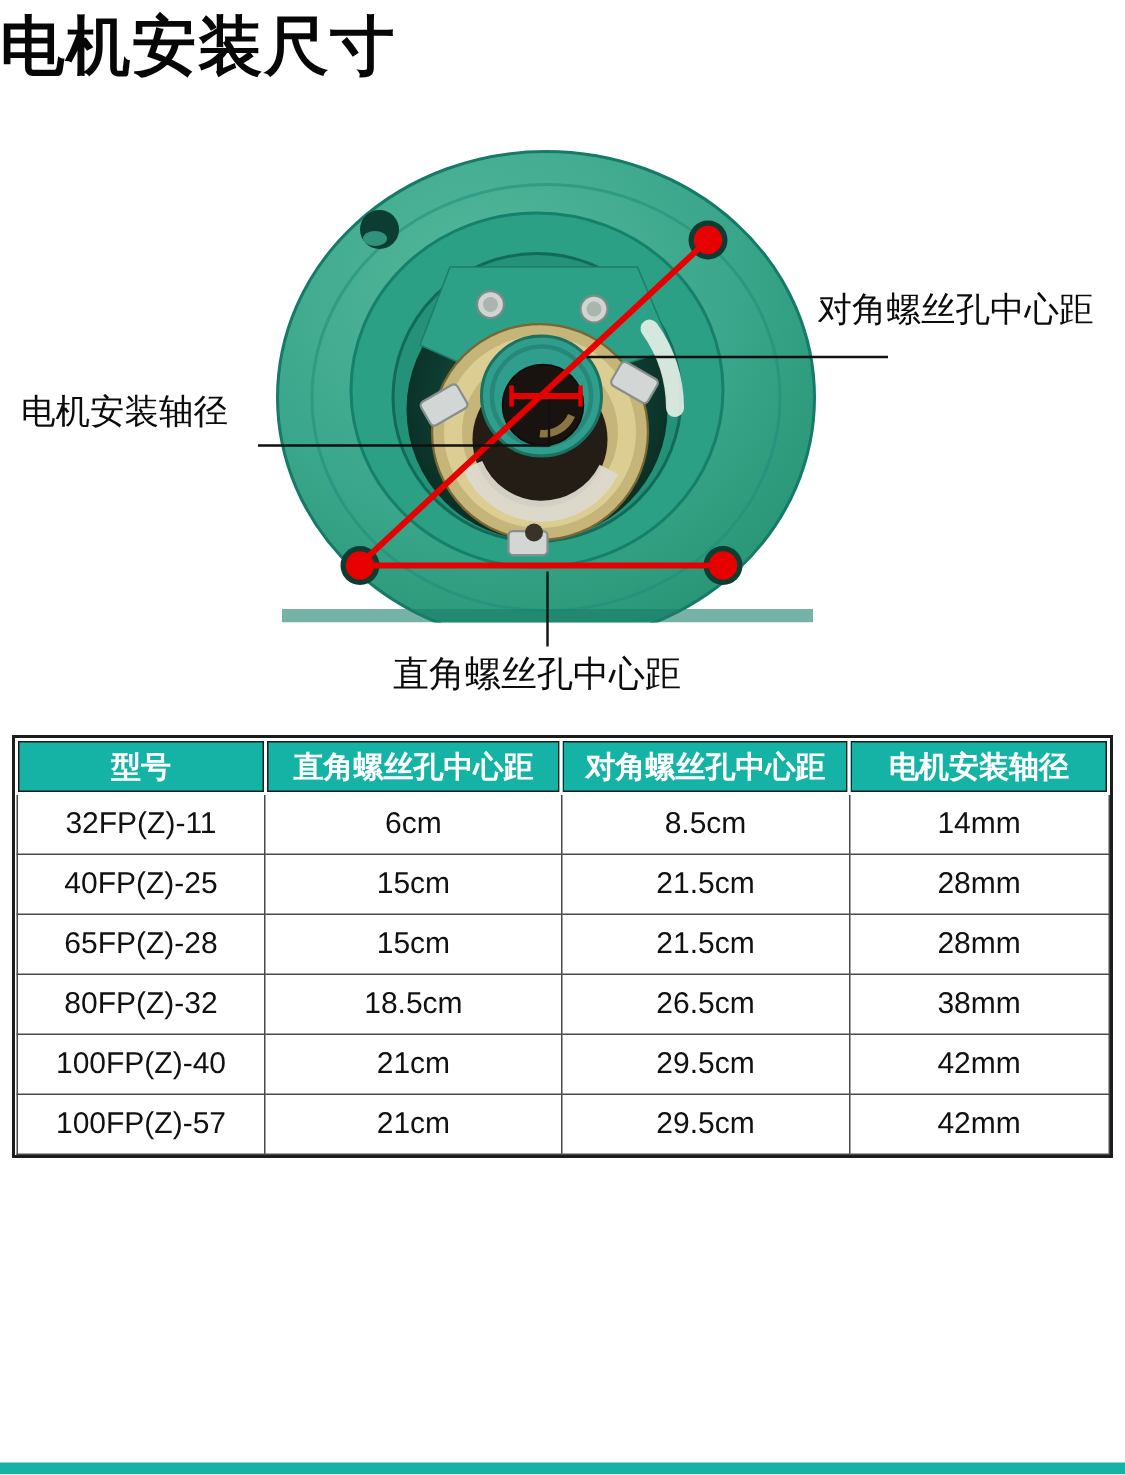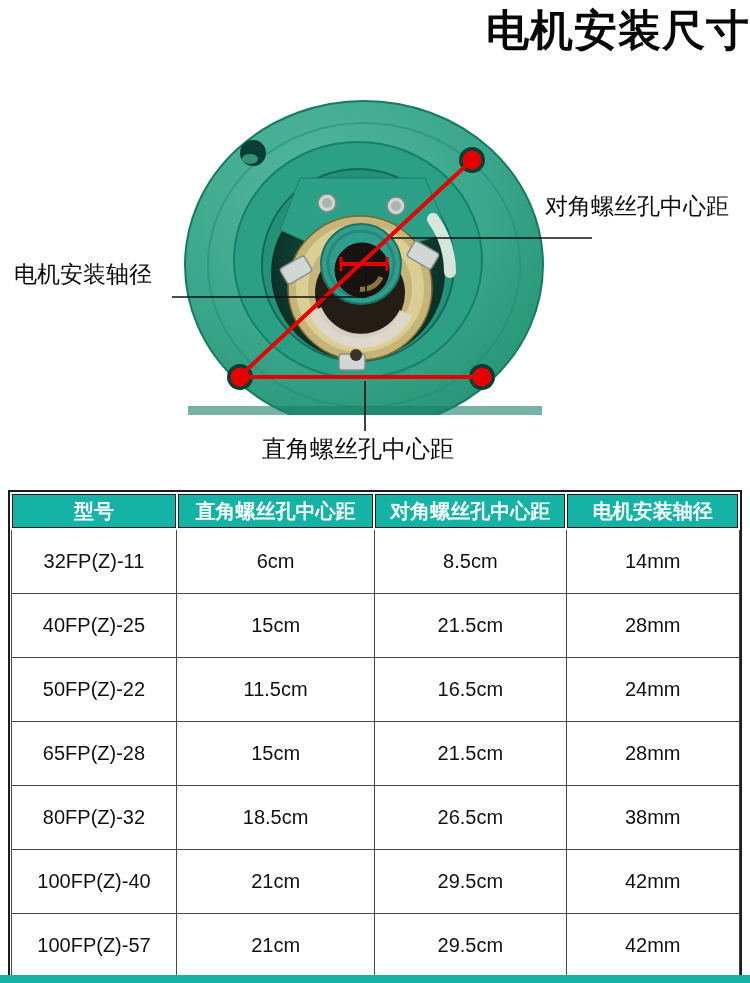--- a/index.html
+++ b/index.html
@@ -1,35 +1,35 @@
 <!DOCTYPE html>
 <html><head>
 <meta charset="utf-8">
 <style>
   html,body { margin:0; padding:0; background:#ffffff; font-family:"Liberation Sans", sans-serif; }
   #page { position:relative; width:750px; height:983px; background:#ffffff; overflow:hidden; }
 
-  .title { position:absolute; top:2px; left:0; width:100%; text-align:right;
+  .title { position:absolute; top:2px; left:0; width:100%; text-align:left;
            font-size:43px; font-weight:bold; color:#070707; letter-spacing:1px; }
 
   .figure { position:absolute; top:75px; left:0; width:750px; height:402px; }
   .figure svg { position:absolute; top:0; left:0; }
   .fig-label { position:absolute; font-size:23px; color:#0c0c0c; white-space:nowrap; }
   .lbl-diagonal   { left:545px; top:116px; }
   .lbl-shaft      { left:14px;  top:184px; }
   .lbl-rightangle { left:262px; top:358px; font-size:24px; }
 
   .table-wrap { position:absolute; left:8px; top:490px; width:734px;
                 border:2px solid #1c1c1c; background:#fff; box-sizing:border-box; }
   table { width:100%; border-collapse:collapse; table-layout:fixed; }
   th { background:#14b3a6; color:#ffffff; font-size:20px; font-weight:bold;
        height:34px; border:2px solid #ffffff; box-shadow:inset 0 0 0 1px #1c1c1c;
        padding:0; text-align:center; }
   td { height:39px; text-align:center; font-size:20px; color:#111111;
-       border:1px solid #4a4a4a; padding:12px; }
+       border:1px solid #4a4a4a; padding:0; }
 
   .accent-bar { position:absolute; left:0; top:975px; width:750px; height:8px; background:#14b3a6; }
 </style>
 </head>
 <body>
 
 <div id="page">
 
   <div class="title">电机安装尺寸</div>
 
@@ -147,26 +147,20 @@
             <td>8.5cm</td>
             <td>14mm</td>
           </tr>
         <tr>
             <td>40FP(Z)-25</td>
             <td>15cm</td>
             <td>21.5cm</td>
             <td>28mm</td>
           </tr>
         <tr>
-            <td>50FP(Z)-22</td>
-            <td>11.5cm</td>
-            <td>16.5cm</td>
-            <td>24mm</td>
-          </tr>
-        <tr>
             <td>65FP(Z)-28</td>
             <td>15cm</td>
             <td>21.5cm</td>
             <td>28mm</td>
           </tr>
         <tr>
             <td>80FP(Z)-32</td>
             <td>18.5cm</td>
             <td>26.5cm</td>
             <td>38mm</td>

